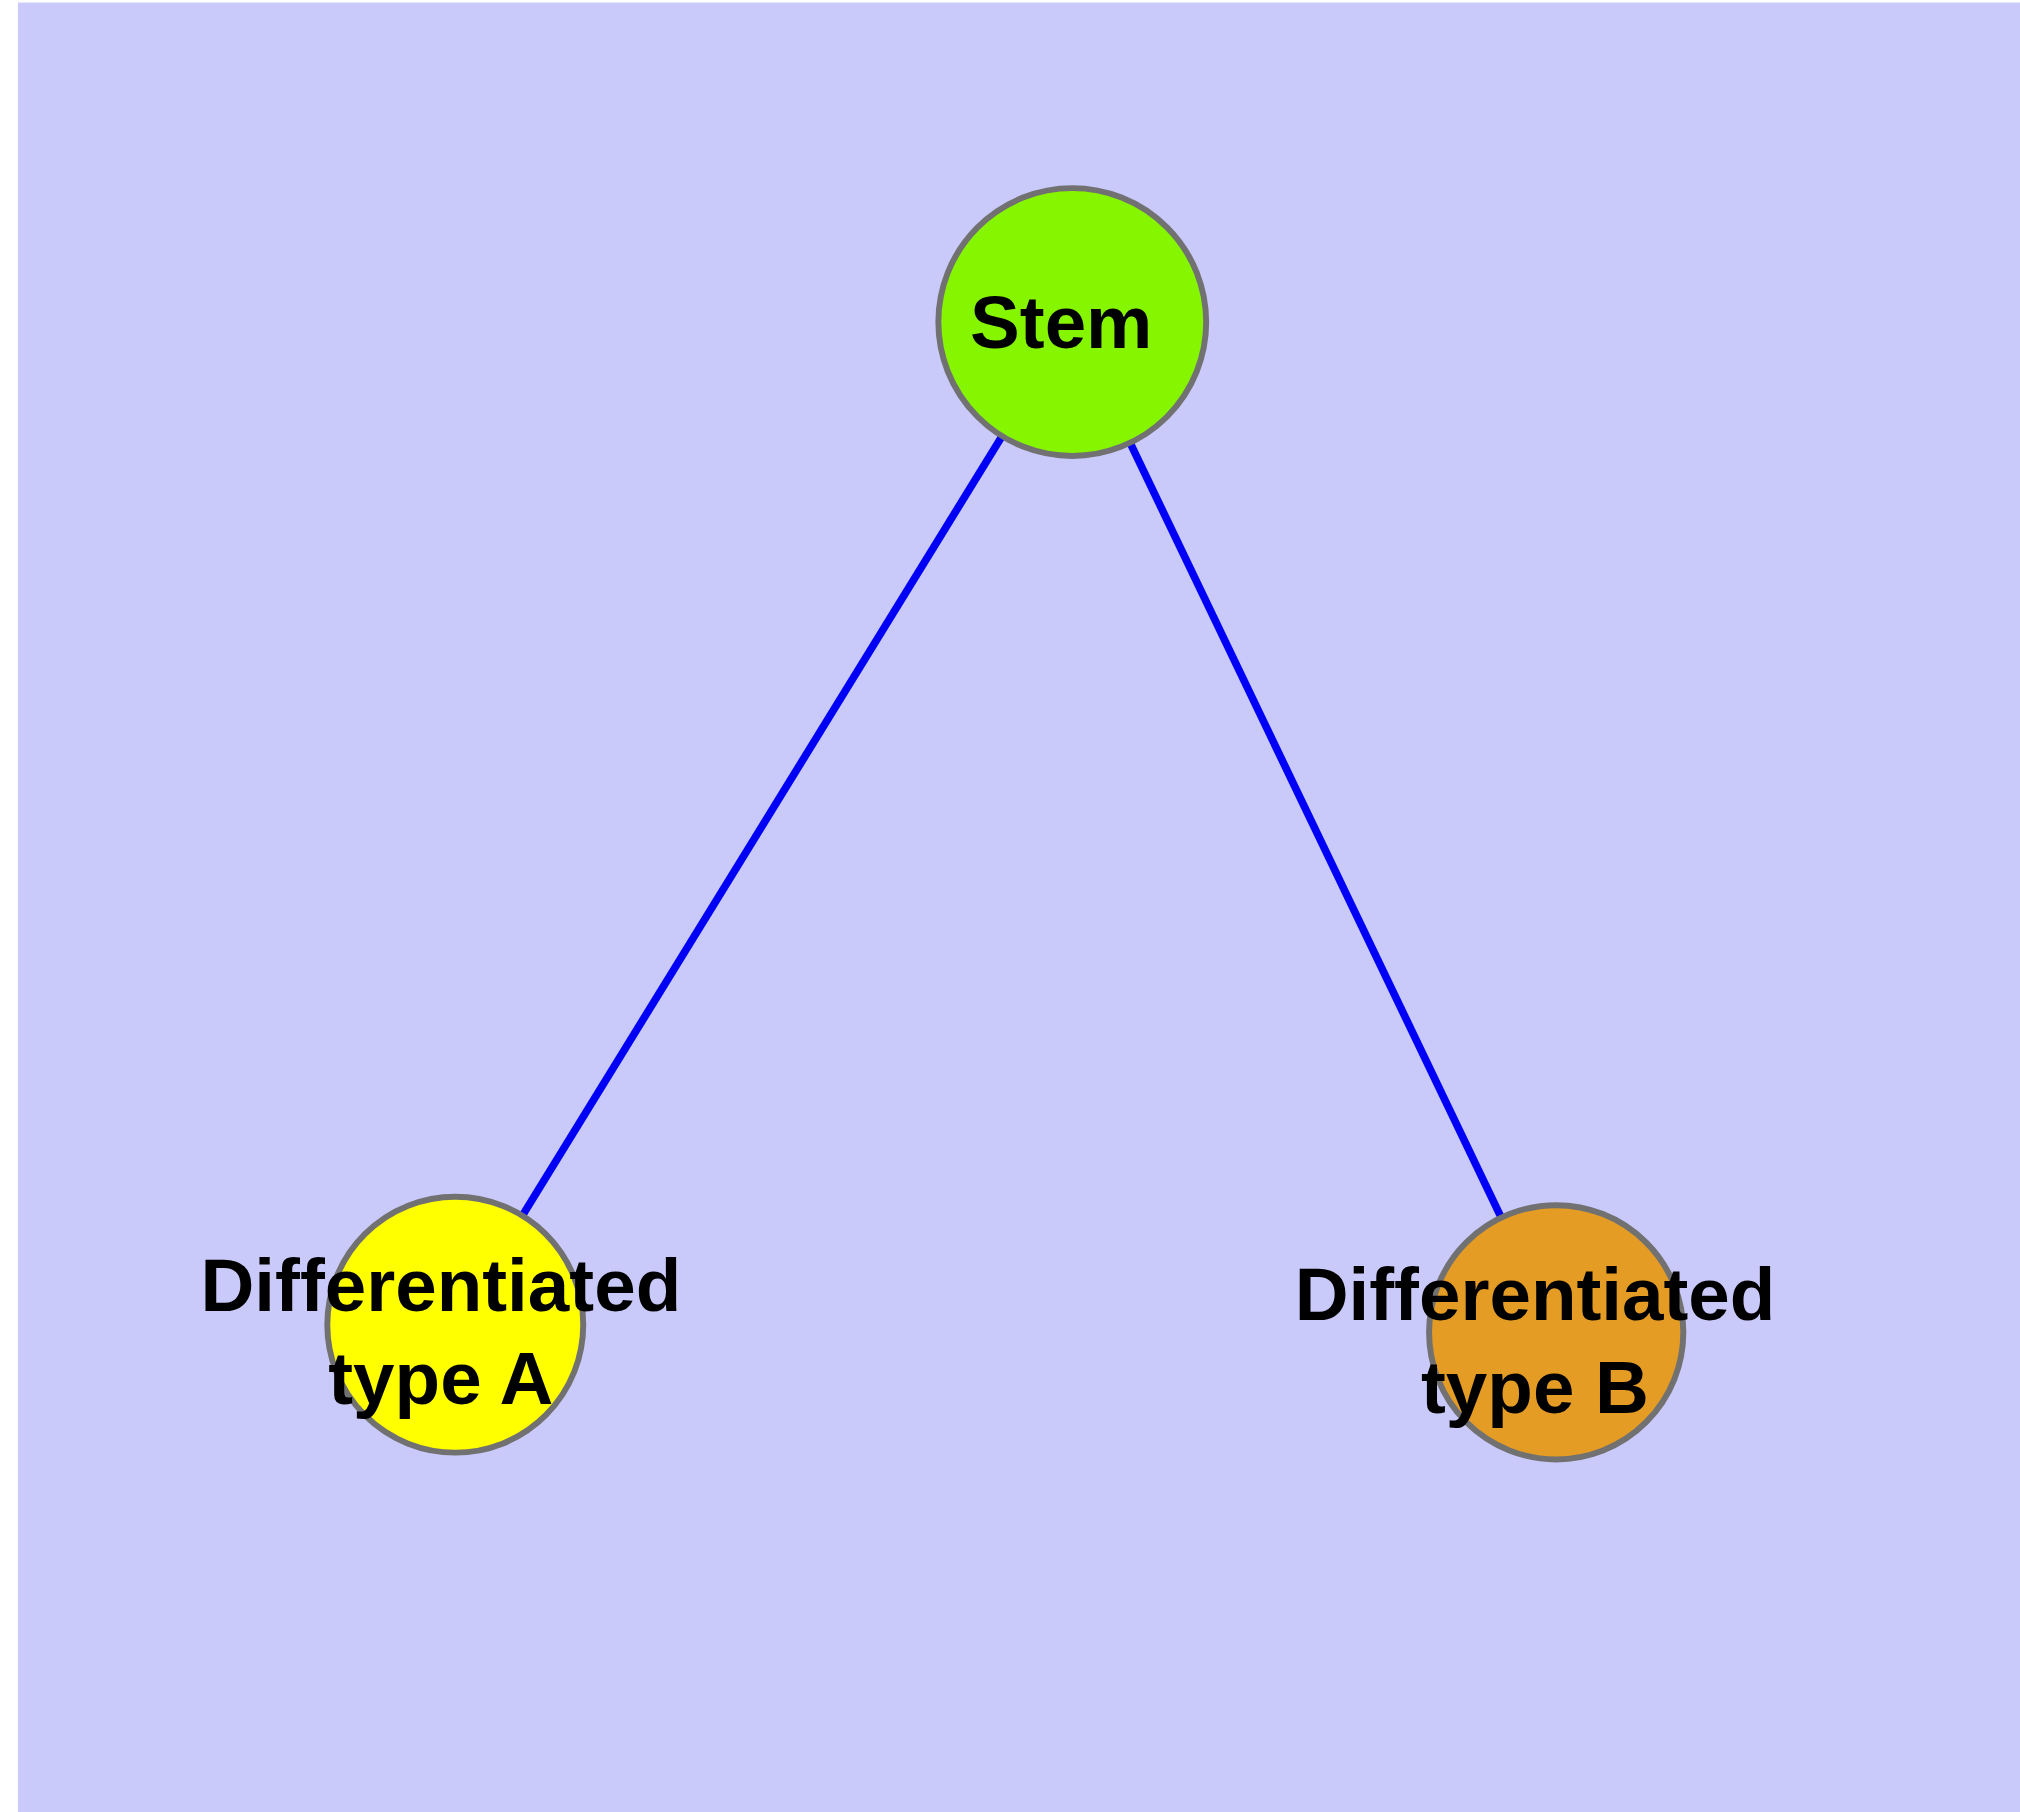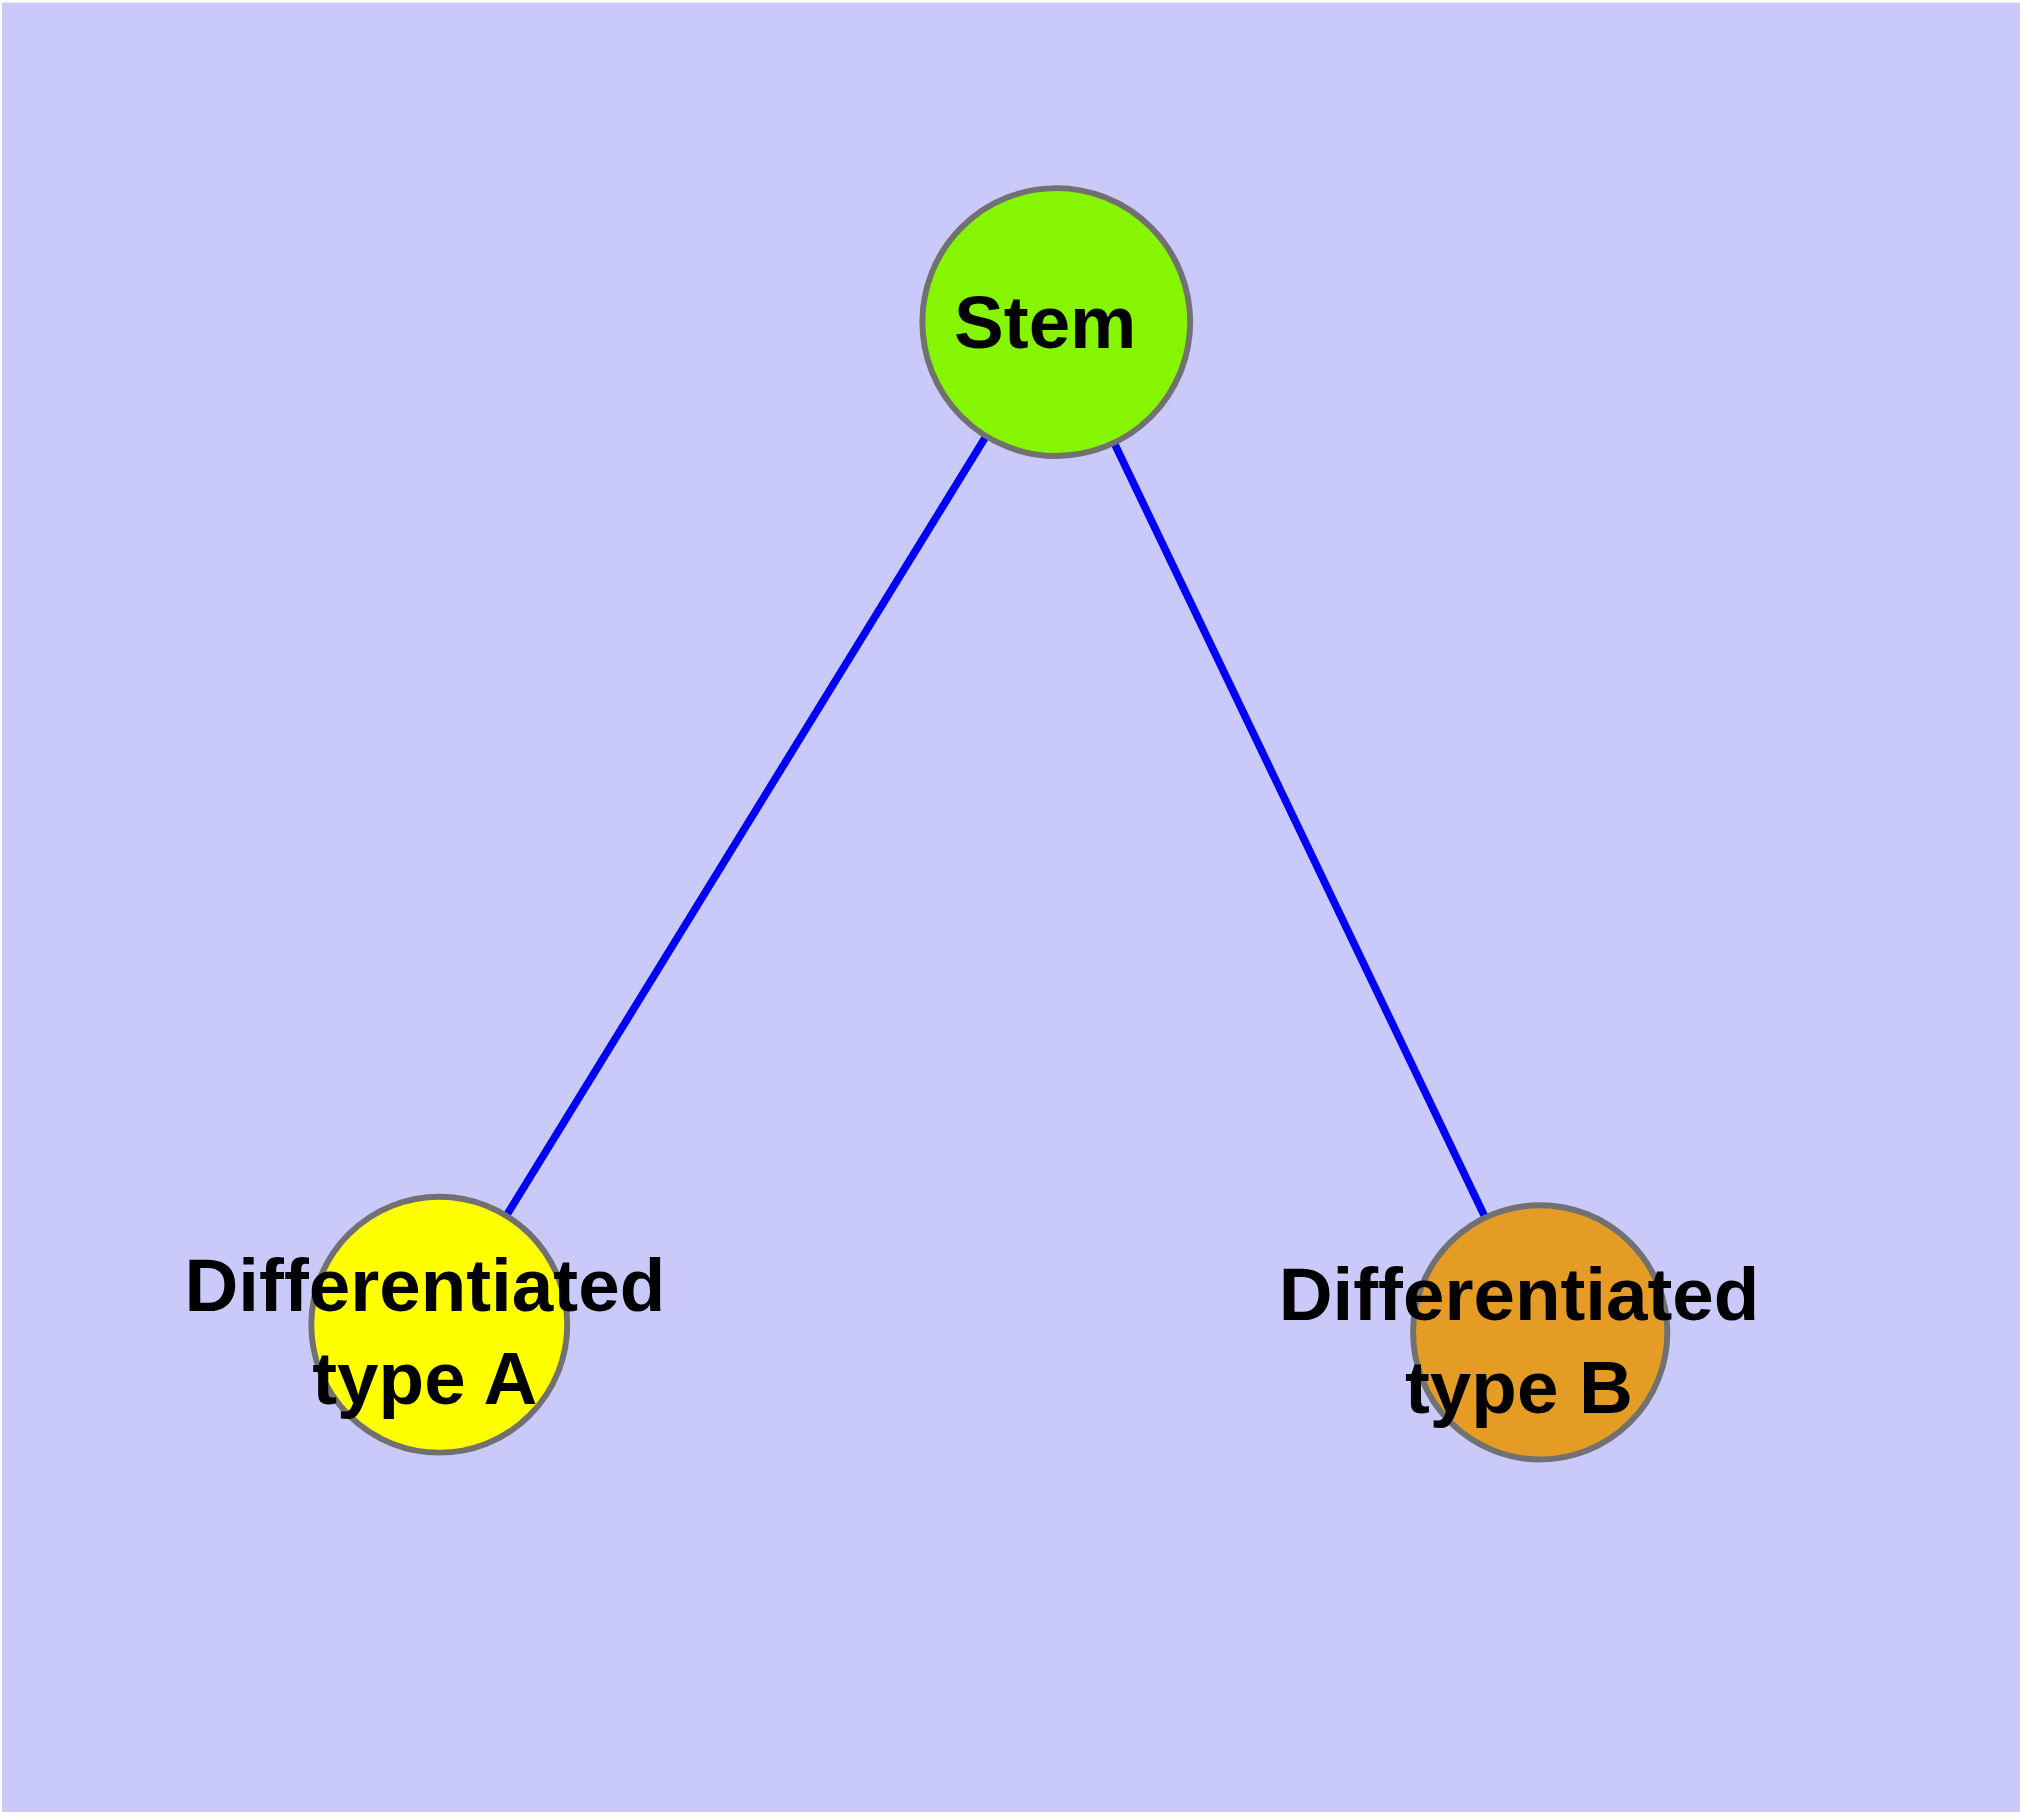--- a/index.html
+++ b/index.html
@@ -6,21 +6,21 @@
     margin: 0;
     padding: 0;
     background: #ffffff;
     width: 2021px;
     height: 1812px;
     overflow: hidden;
     font-family: "Liberation Sans", sans-serif;
   }
   #stage {
     position: absolute;
-    left: 0;
+    left: 16px;
     top: 0;
     width: 1912px;
     height: 1812px;
   }
   svg { display: block; }
   text {
     font-family: "Liberation Sans", "DejaVu Sans", sans-serif;
     font-weight: bold;
   }
 </style>

